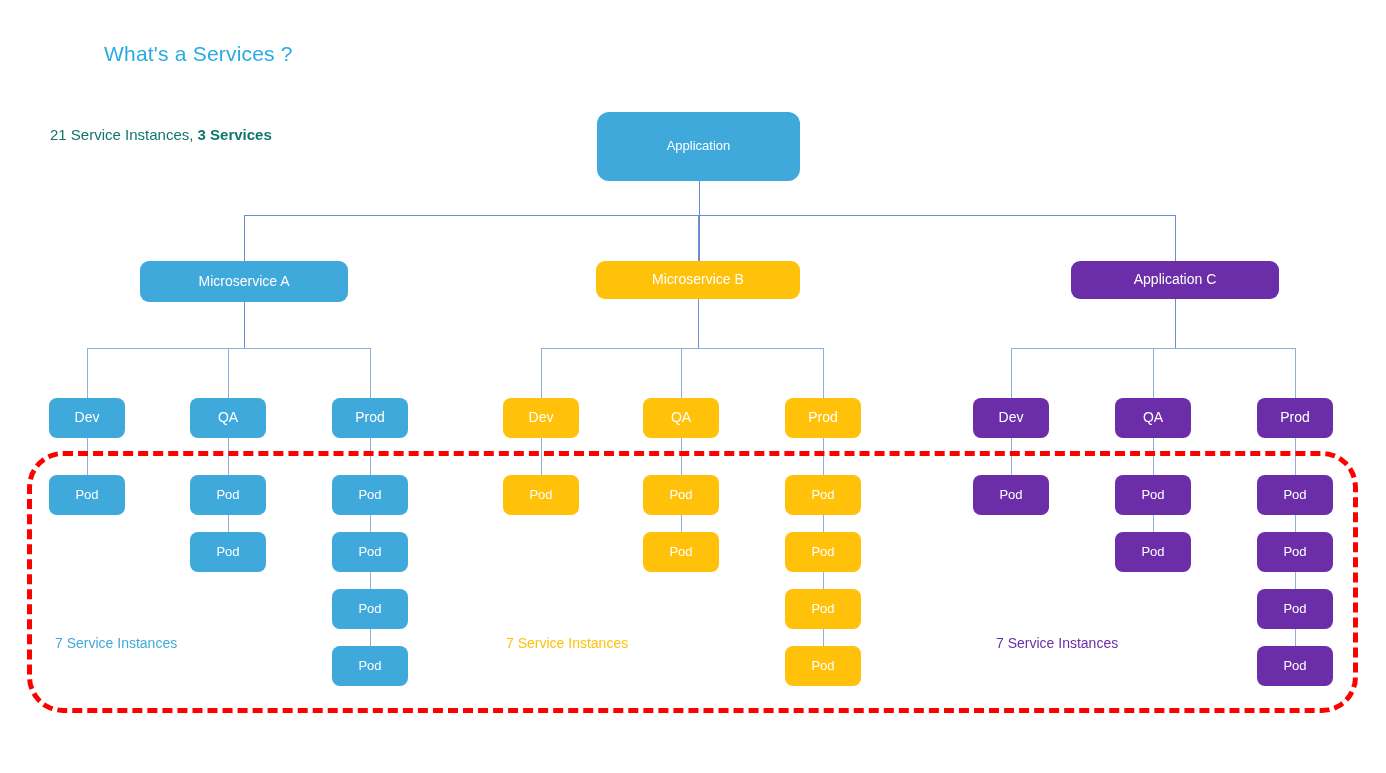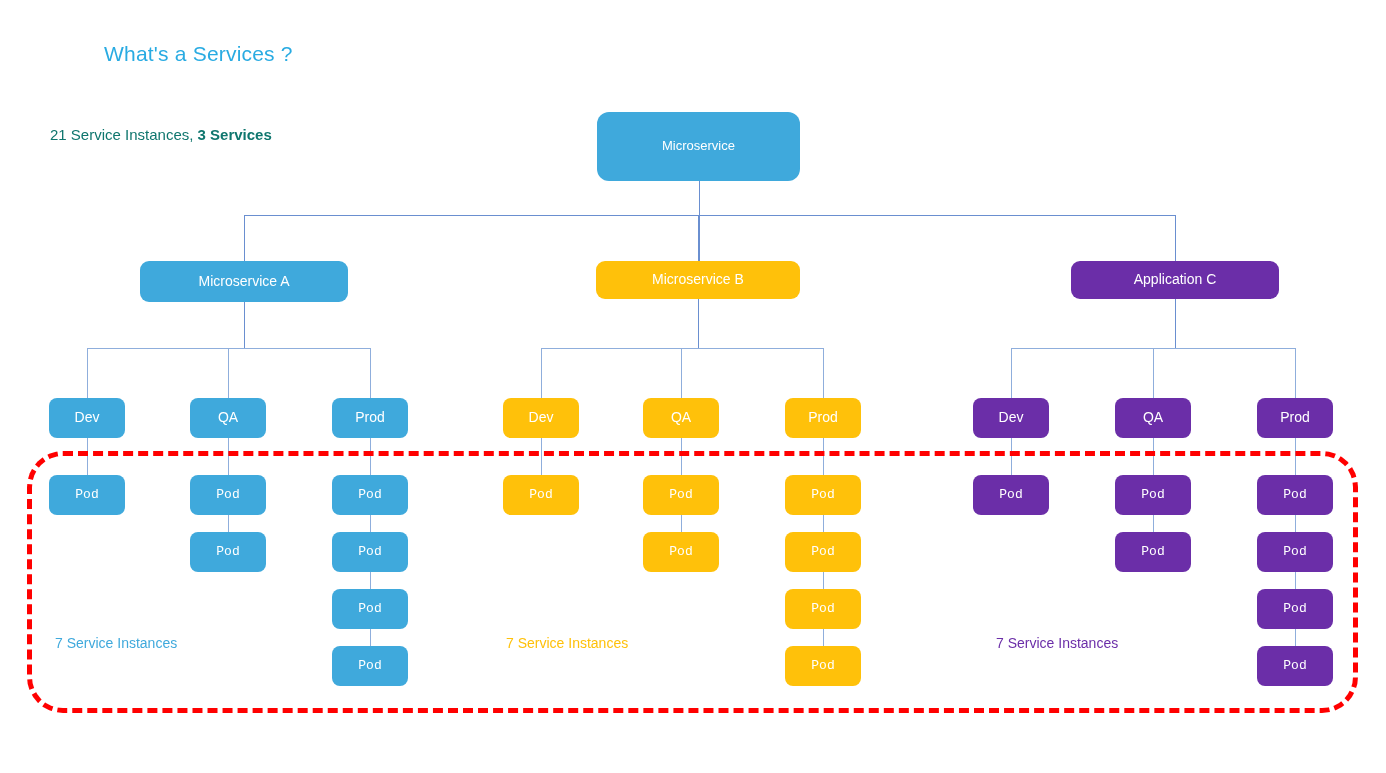--- a/index.html
+++ b/index.html
@@ -60,21 +60,20 @@
     border-radius: 9px;
     font-size: 14px;
   }
   .node.env {
     border-radius: 8px;
     font-size: 14px;
   }
   .node.pod {
     border-radius: 8px;
     font-size: 13px;
-    font-family: Liberation Mono, monospace;
   }
 
   
   .connector {
     position: absolute;
     background: #6A8FD0;
     z-index: 1;
   }
   .connector.vline { width: 1px; }
   .connector.hline { height: 1px; }
@@ -106,21 +105,21 @@
 
   <div class="slide-title">What's a Services ?</div>
 
   <div class="total-label">
     <span>21 Service Instances, </span><b>3 Services</b>
   </div>
 
   <div class="dashed-highlight" style="left: 27px; top: 451px; width: 1331px; height: 262px; border-color: rgb(255, 0, 0);"></div>
 
   <div id="graph-layer">
-      <div class="node app" style="left: 597px; top: 112px; width: 203px; height: 69px; background: rgb(63, 169, 220);">Microservice</div>
+      <div class="node app" style="left: 597px; top: 112px; width: 203px; height: 69px; background: rgb(63, 169, 220);">Application</div>
       <div class="connector vline" style="left: 699px; top: 181px; height: 80px;"></div>
       <div class="connector hline" style="left: 244px; top: 215px; width: 931px;"></div>
       <div class="connector vline" style="left: 244px; top: 215px; height: 46px;"></div>
       <div class="node ms" style="left: 140px; top: 261px; width: 208px; height: 41px; background: rgb(63, 169, 220);">Microservice A</div>
       <div class="connector vline" style="left: 244px; top: 302px; height: 46px;"></div>
       <div class="connector hline light" style="left: 87px; top: 348px; width: 283px;"></div>
       <div class="connector vline light" style="left: 87px; top: 348px; height: 50px;"></div>
       <div class="node env" style="left: 49px; top: 398px; width: 76px; height: 40px; background: rgb(63, 169, 220);">Dev</div>
       <div class="connector vline light" style="left: 87px; top: 438px; height: 37px;"></div>
       <div class="node pod" style="left: 49px; top: 475px; width: 76px; height: 40px; background: rgb(63, 169, 220);">Pod</div>

